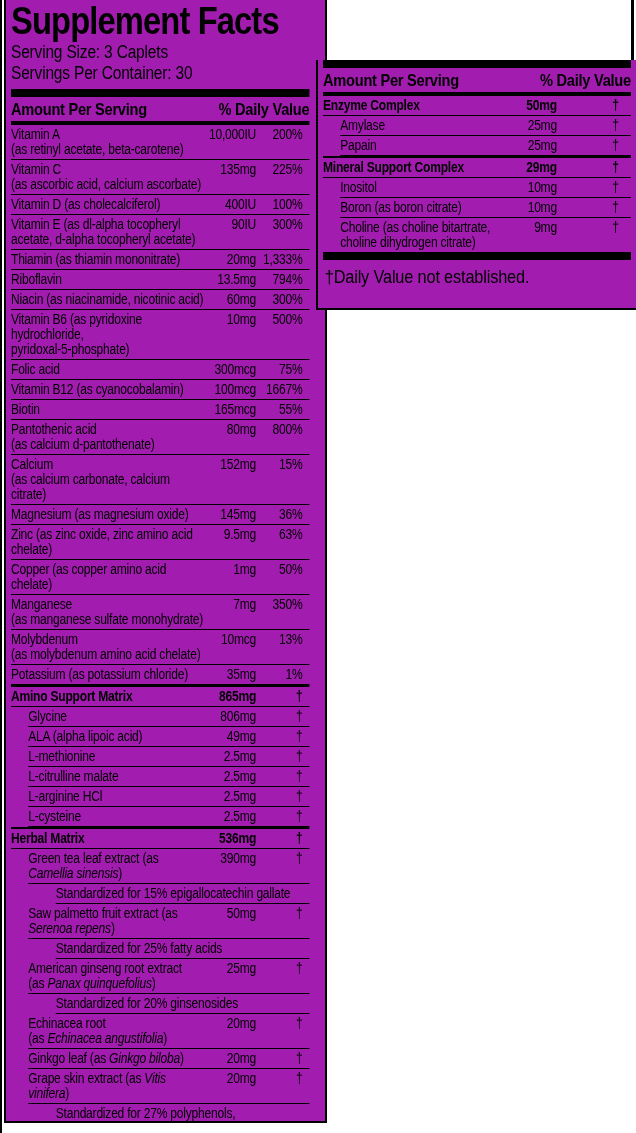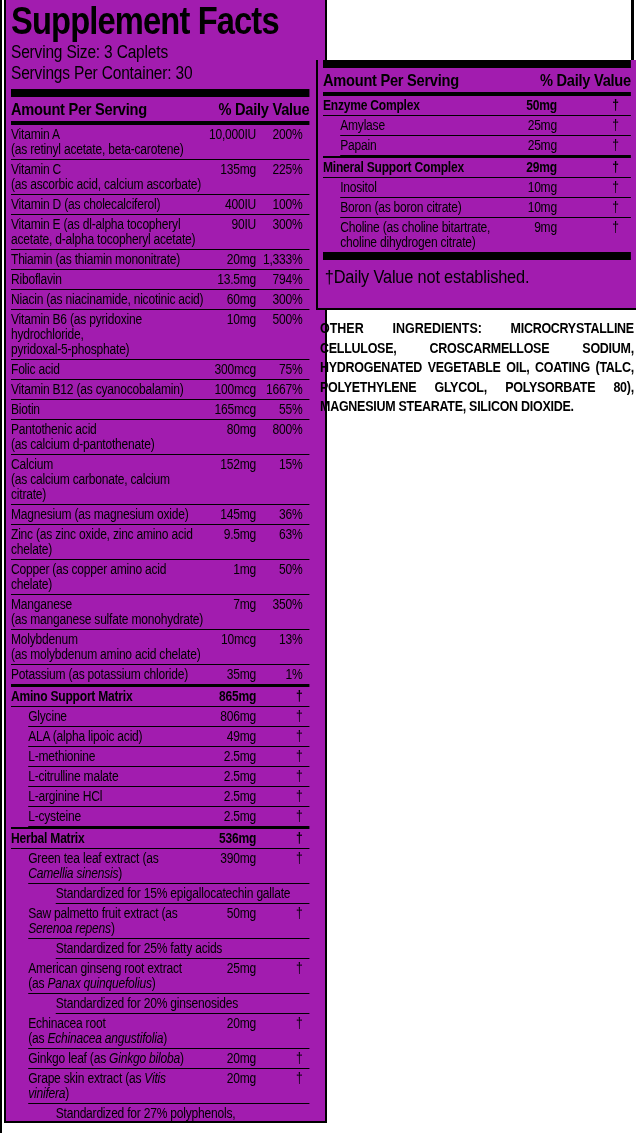--- a/index.html
+++ b/index.html
@@ -292,18 +292,13 @@
             <span class="name"><span>Choline (as choline bitartrate,</span><br><span>choline dihydrogen citrate)</span></span>
             <span class="amt">9mg</span>
             <span class="dv">†</span>
           </div>
         </div>
       <div class="bar bar-thick"></div>
       <div class="footnote">†Daily Value not established.</div>
     </div>
   </section>
 
-  <div id="other-ingredients">
-    <div class="cond ocond">
-      <span class="oi-label">OTHER INGREDIENTS:</span><span> MICROCRYSTALLINE CELLULOSE, CROSCARMELLOSE SODIUM, HYDROGENATED VEGETABLE OIL, COATING (TALC, POLYETHYLENE GLYCOL, POLYSORBATE 80), MAGNESIUM STEARATE, SILICON DIOXIDE.</span>
-    </div>
-  </div>
 </div>
 
 </body></html>

